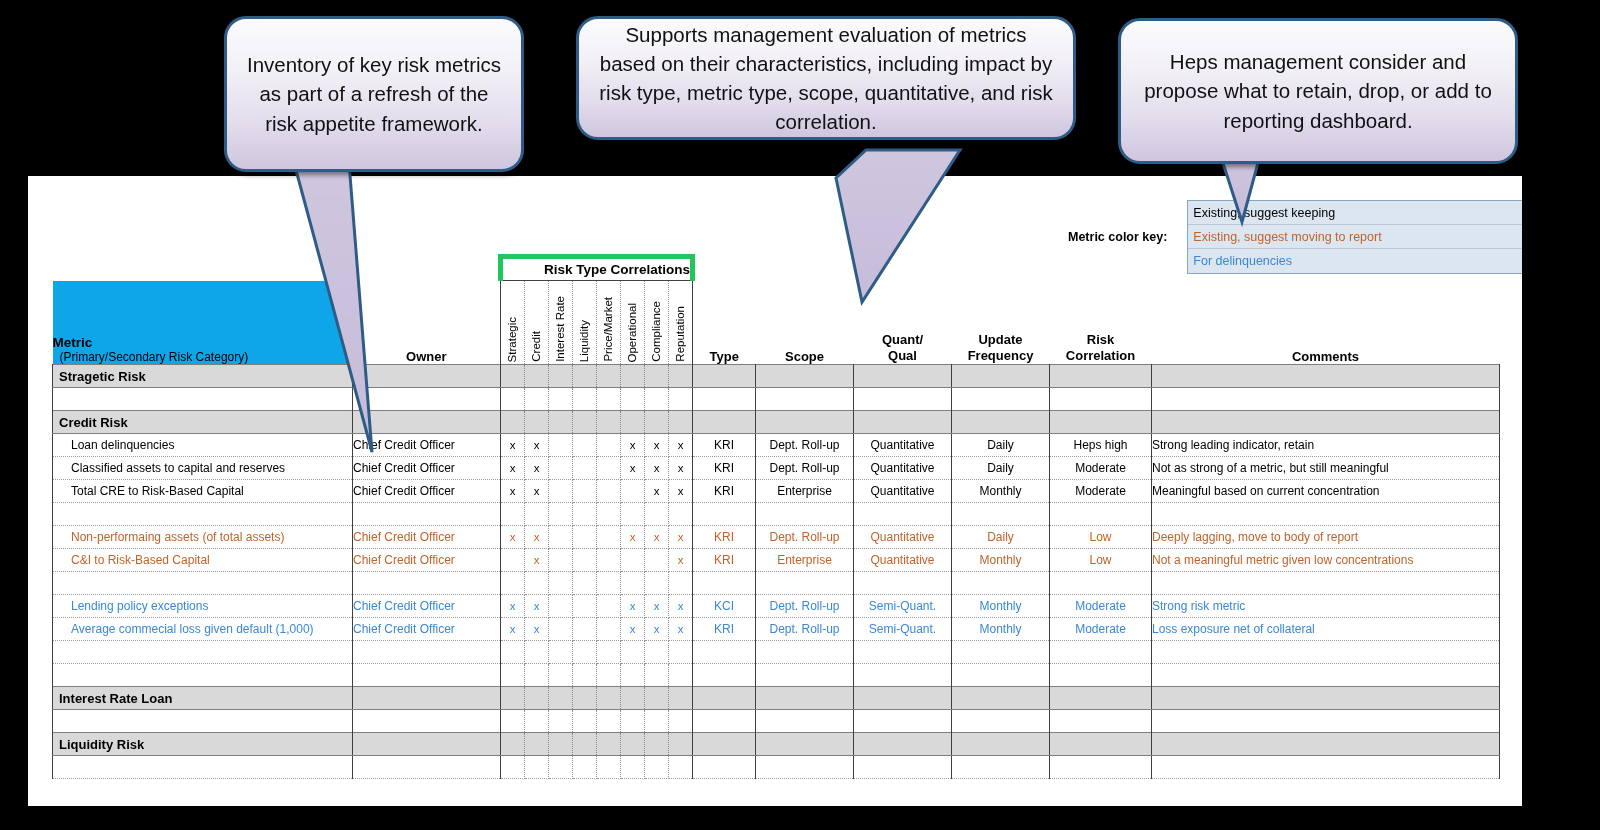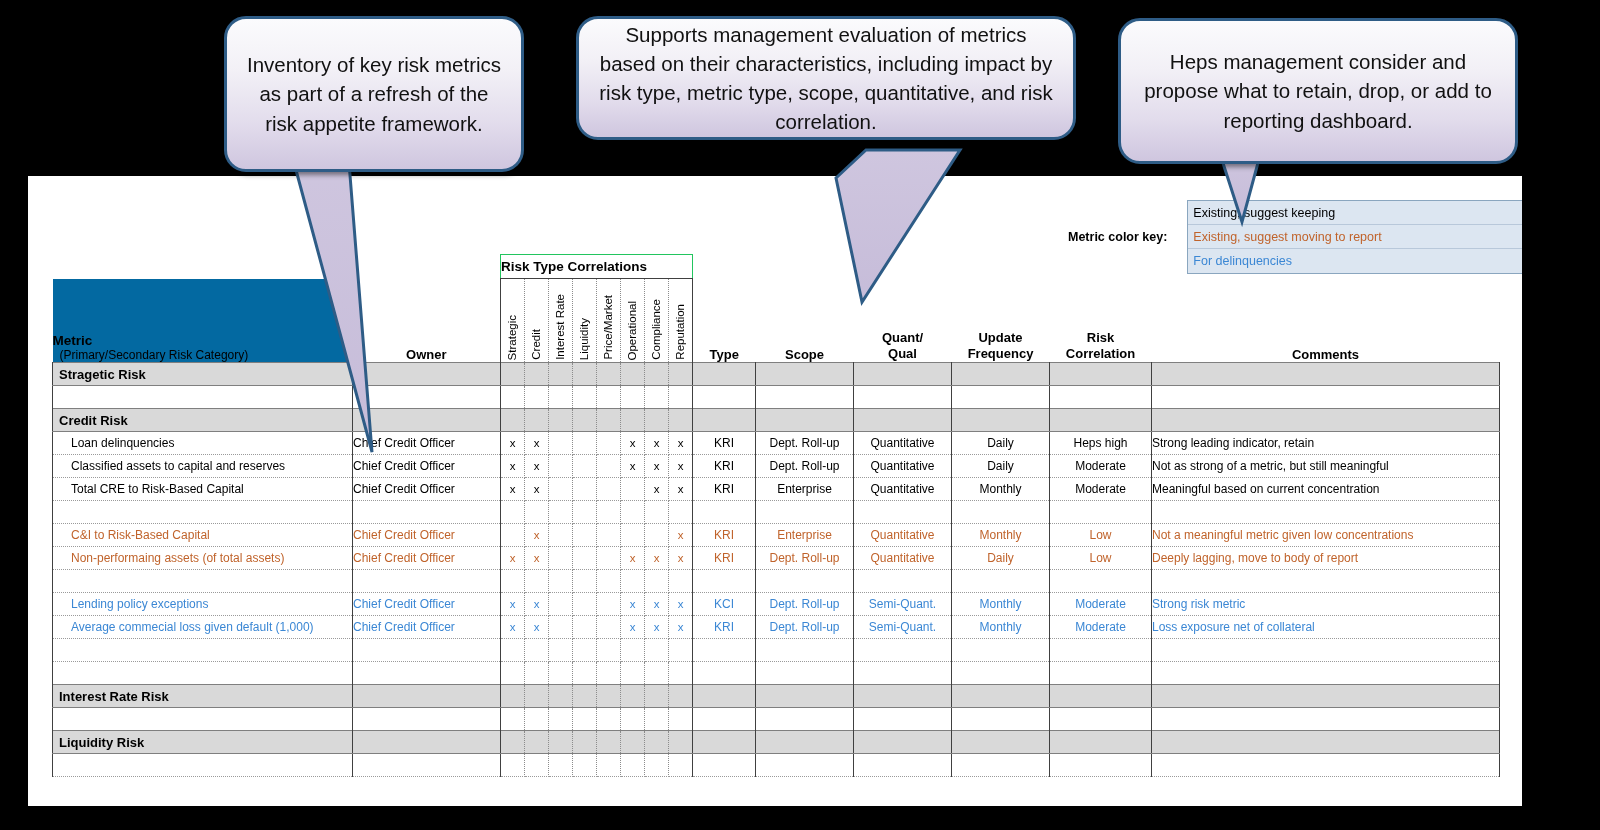--- a/index.html
+++ b/index.html
@@ -63,23 +63,23 @@
   table.grid {
     position:absolute; left:24px; top:78px;
     border-collapse:collapse;
     table-layout:fixed;
     font-size:12px;
     color:#000;
   }
   table.grid td, table.grid th { padding:0; }
 
   .rt-title-cell {
-    border:1px solid #22c55e;
+    border:5px solid #22c55e;
     border-bottom:1px solid #404040;
-    text-align:left;
+    text-align:right;
     font-weight:bold;
     font-size:13.5px;
     height:24px;
     background:#fff;
   }
   .rot-head {
     border-left:1px dotted #8c8c8c;
     border-right:1px dotted #8c8c8c;
     vertical-align:bottom;
     height:84px;
@@ -102,21 +102,21 @@
     text-align:center;
     font-weight:bold;
     font-size:13px;
     height:84px;
     padding-bottom:3px;
     background:#fff;
   }
   .colhead .two { line-height:1.25; }
 
   .metric-head {
-    vertical-align:bottom; padding-bottom:3px; background:#0369a1;
+    vertical-align:bottom; padding-bottom:3px; background:#0ea5e9;
   }
   .metric-head .m1 { font-weight:bold; font-size:13.5px; }
   .metric-head .m2 { font-size:12px; padding-left:7px; }
 
   
   tr.r { height:23px; }
   tr.r td {
     border-top:1px dotted #9a9a9a;
     border-bottom:1px dotted #9a9a9a;
     height:23px;
@@ -364,54 +364,54 @@
           <td class="c-x"></td>
           <td class="c-x last"></td>
           <td class="c-t"></td>
           <td class="c-t"></td>
           <td class="c-t"></td>
           <td class="c-t"></td>
           <td class="c-t"></td>
           <td class="c-comm"></td>
         </tr>
         <tr class="r data">
-          <td class="c-metric ind o">C&amp;I to Risk-Based Capital</td>
-          <td class="c-owner o">Chief Credit Officer</td>
-          <td class="c-x o first"></td>
-          <td class="c-x o">x</td>
-          <td class="c-x o"></td>
-          <td class="c-x o"></td>
-          <td class="c-x o"></td>
-          <td class="c-x o"></td>
-          <td class="c-x o"></td>
-          <td class="c-x o last">x</td>
-          <td class="c-t o">KRI</td>
-          <td class="c-t o">Enterprise</td>
-          <td class="c-t o">Quantitative</td>
-          <td class="c-t o">Monthly</td>
-          <td class="c-t o">Low</td>
-          <td class="c-comm o">Not a meaningful metric given low concentrations</td>
-        </tr>
-        <tr class="r data">
           <td class="c-metric ind o">Non-performaing assets (of total assets)</td>
           <td class="c-owner o">Chief Credit Officer</td>
           <td class="c-x o first">x</td>
           <td class="c-x o">x</td>
           <td class="c-x o"></td>
           <td class="c-x o"></td>
           <td class="c-x o"></td>
           <td class="c-x o">x</td>
           <td class="c-x o">x</td>
           <td class="c-x o last">x</td>
           <td class="c-t o">KRI</td>
           <td class="c-t o">Dept. Roll-up</td>
           <td class="c-t o">Quantitative</td>
           <td class="c-t o">Daily</td>
           <td class="c-t o">Low</td>
           <td class="c-comm o">Deeply lagging, move to body of report</td>
+        </tr>
+        <tr class="r data">
+          <td class="c-metric ind o">C&amp;I to Risk-Based Capital</td>
+          <td class="c-owner o">Chief Credit Officer</td>
+          <td class="c-x o first"></td>
+          <td class="c-x o">x</td>
+          <td class="c-x o"></td>
+          <td class="c-x o"></td>
+          <td class="c-x o"></td>
+          <td class="c-x o"></td>
+          <td class="c-x o"></td>
+          <td class="c-x o last">x</td>
+          <td class="c-t o">KRI</td>
+          <td class="c-t o">Enterprise</td>
+          <td class="c-t o">Quantitative</td>
+          <td class="c-t o">Monthly</td>
+          <td class="c-t o">Low</td>
+          <td class="c-comm o">Not a meaningful metric given low concentrations</td>
         </tr>
         <tr class="r blank">
           <td class="c-metric">&nbsp;</td>
           <td class="c-owner"></td>
           <td class="c-x first"></td>
           <td class="c-x"></td>
           <td class="c-x"></td>
           <td class="c-x"></td>
           <td class="c-x"></td>
           <td class="c-x"></td>
@@ -490,21 +490,21 @@
           <td class="c-x"></td>
           <td class="c-x last"></td>
           <td class="c-t"></td>
           <td class="c-t"></td>
           <td class="c-t"></td>
           <td class="c-t"></td>
           <td class="c-t"></td>
           <td class="c-comm"></td>
         </tr>
         <tr class="r section">
-          <td class="c-metric">Interest Rate Risk</td>
+          <td class="c-metric">Interest Rate Loan</td>
           <td class="c-owner"></td>
           <td class="c-x first"></td>
           <td class="c-x"></td>
           <td class="c-x"></td>
           <td class="c-x"></td>
           <td class="c-x"></td>
           <td class="c-x"></td>
           <td class="c-x"></td>
           <td class="c-x last"></td>
           <td class="c-t"></td>

